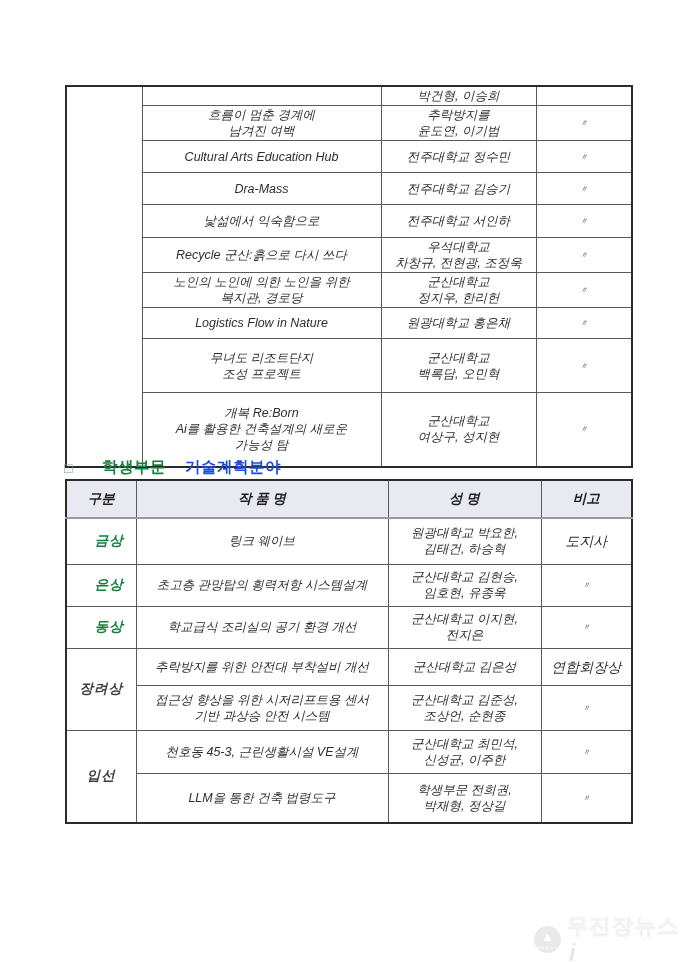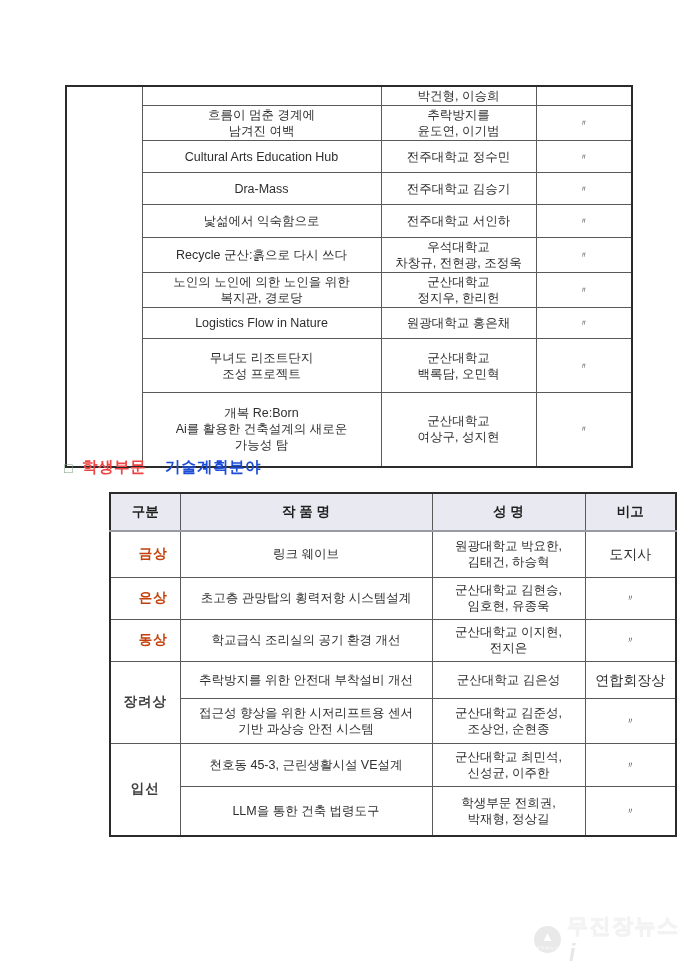--- a/index.html
+++ b/index.html
@@ -4,21 +4,21 @@
 <style>
   * { margin:0; padding:0; box-sizing:border-box; }
   html,body { background:#ffffff; }
   body {
     width:680px; height:962px; position:relative; overflow:hidden;
     font-family:"Liberation Sans","DejaVu Sans",sans-serif;
     color:#2e2e2e;
   }
   .page { position:absolute; inset:0; background:#ffffff; }
 
-  table { border-collapse:collapse; table-layout:fixed; }
+  table { border-collapse:collapse; table-layout:fixed;font-style:italic; }
   td, th {
     border:1px solid #5a5a5a;
     text-align:center; vertical-align:middle;
     font-size:12.5px; line-height:16px;
     white-space:pre-line;
     padding:1px 3px;
     color:#2e2e2e;
   }
 
   
@@ -28,39 +28,38 @@
   }
   .t1 .cat-empty { border-right:1px solid #5a5a5a; }
 
   
   .section-heading {
     position:absolute; left:64px; top:457px;
     font-size:15.5px; font-weight:bold; letter-spacing:0.5px;
     display:flex; align-items:center; gap:9px;
   }
   .sh-bullet { color:#84a184; font-size:14px; font-weight:normal; line-height:1; }
-  .sh-green  { color:#ef4444; }
+  .sh-green  { color:#15803d;margin-left:20px; }
   .sh-blue   { color:#1d4ed8; margin-left:10px; }
 
   
   .t2 {
-    position:absolute; left:65px; top:492px; width:566px;
+    position:absolute; left:65px; top:479px; width:566px;
     border:2px solid #2b2b2b;
-    margin-left:44px;
   }
   .t2 th {
     background:#e9e9f1;
     font-size:13.5px; font-weight:bold; color:#1f1f1f;
     border-bottom:1px solid #3a3a3a;
   }
   .t2 tr.first-data td { border-top:2px solid #9a9aa2; }
   .cat {
     font-weight:bold; font-size:13.5px; letter-spacing:1px; color:#404040;
   }
-  .cat.award-blue { color:#c2410c;padding-left:19px; }
+  .cat.award-blue { color:#15803d;padding-left:19px; }
   .note { font-size:14px; color:#2e2e2e; }
   .note.ditto { font-size:9px; color:#3a3a3a; }
 
   
   .watermark {
     position:absolute; left:534px; top:912px;
     display:flex; align-items:center; gap:6px;
     user-select:none;
   }
   .wm-logo {

